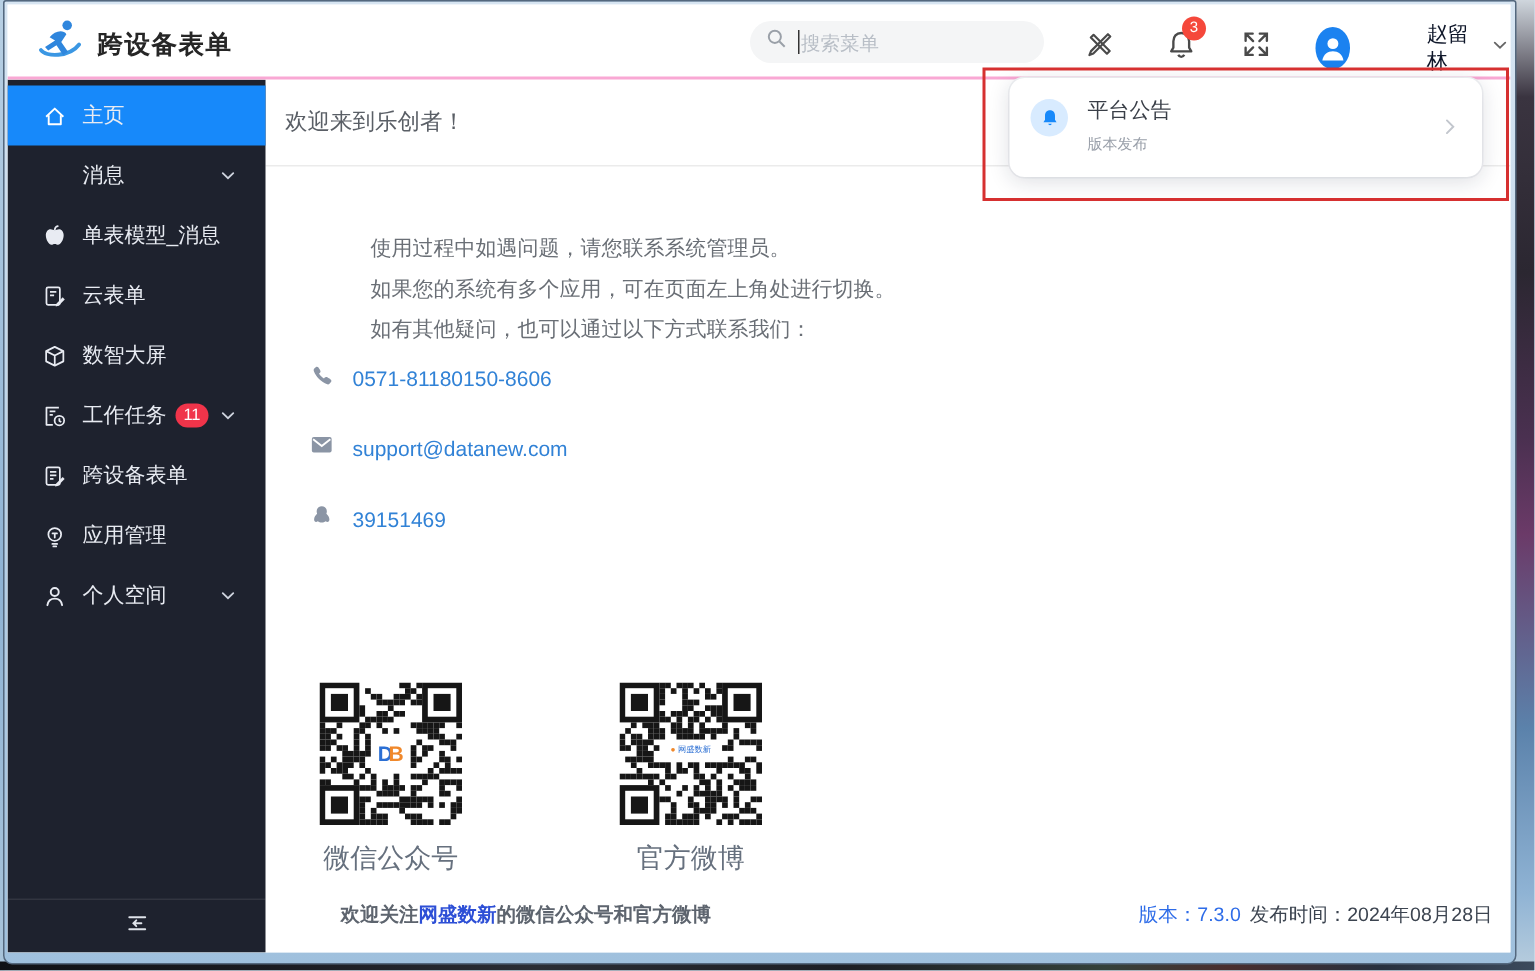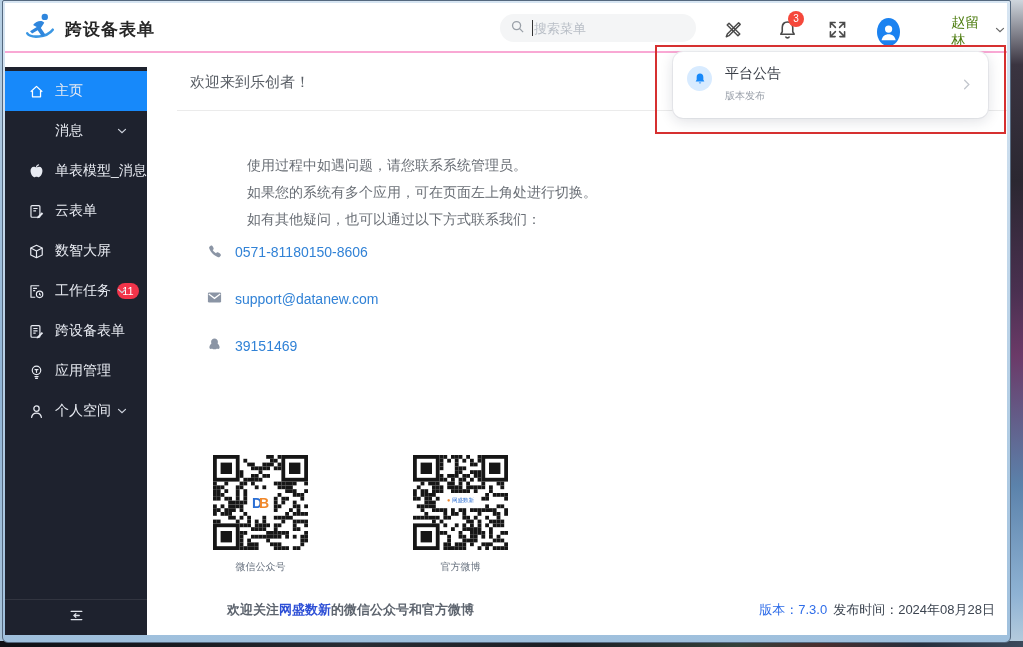--- a/index.html
+++ b/index.html
@@ -26,43 +26,43 @@
   .search-box { position:absolute; left:495px; top:11px; width:196px; height:28px; background:#f4f5f6; border-radius:14px; display:flex; align-items:center; padding:0 10px; }
   .search-box svg { flex:0 0 auto; }
   .caret { width:1px; height:16px; background:#333; margin:0 1px 0 7px; }
   .search-input { flex:1; min-width:0; border:none; outline:none; background:transparent; font-size:13px; color:#333; font-family:inherit; }
   .search-input::placeholder { color:#b8bec6; }
   .hicon { position:absolute; top:14px; width:24px; height:24px; display:flex; align-items:center; justify-content:center; cursor:pointer; }
   .hicon-tools { left:716px; } .hicon-bell { left:770px; } .hicon-full { left:820px; }
   .bell-badge { position:absolute; left:13px; top:-6px; min-width:16px; height:16px; border-radius:8px; background:#f5483b; color:#fff; font-size:10px; line-height:16px; text-align:center; padding:0 3px; }
   .user { position:absolute; left:872px; top:11px; display:flex; align-items:center; gap:7px; cursor:pointer; }
   .avatar { width:28px; height:28px; border-radius:50%; background:#1b82f0; overflow:hidden; display:flex; align-items:flex-end; justify-content:center; }
-  .user-name { font-size:14px; color:#4d7c0f;margin-left:44px; }
+  .user-name { font-size:14px; color:#0f172a;margin-left:44px; }
 
   
-  .sidebar { position:absolute; left:0; top:50px; bottom:0; width:142px; background:#1e222e; z-index:4; padding-top:4px;margin-top:14px; }
+  .sidebar { position:absolute; left:0; top:50px; bottom:0; width:172px; background:#1e222e; z-index:4; padding-top:4px; }
   .side-item { position:relative; height:40px; display:flex; align-items:center; padding-left:23px; color:#e8ebf2; font-size:14px; cursor:pointer; }
   .side-item .sicon { width:17px; height:17px; margin-right:10px; display:flex; align-items:center; justify-content:center; }
   .side-item.active { background:#1789fa; }
   .side-item.sub { padding-left:50px; }
   .side-chevron { position:absolute; right:18px; top:13px; }
   .side-badge { margin-left:6px; background:#f0344a; color:#fff; font-size:11px; line-height:16px; min-width:22px; height:16px; border-radius:8px; text-align:center; padding:0 4px; }
   .collapse-bar { position:absolute; left:0; right:0; bottom:0; height:36px; border-top:1px solid rgba(255,255,255,.09); display:flex; align-items:center; justify-content:center; cursor:pointer; }
 
   
   .main { position:absolute; left:172px; top:50px; right:0; bottom:0; background:#fff; }
   .welcome-bar { height:58px; line-height:58px; padding-left:13px; border-bottom:1px solid #ebebeb; font-size:15px; color:#5a5f66; }
   .paragraphs { position:absolute; left:31px; top:99px; font-size:14px; color:#6a6f76; line-height:27px;margin-left:39px; }
   .contacts { position:absolute; left:29px; top:189px; }
   .contact-row { display:flex; align-items:center; gap:12px; height:20px; margin-bottom:27px; }
   .contact-link { font-size:14px; color:#3182d6; text-decoration:none; cursor:pointer; }
   .qr-row { position:absolute; left:36px; top:402px; display:flex; gap:105px; }
   .qr-block { width:95px; text-align:center; }
   .qr-block svg { width:95px; height:95px; display:block; background:#fff; }
-  .qr-label { margin-top:10px; font-size:10px; color:#66707e; }
+  .qr-label { margin-top:10px; font-size:18px; color:#66707e; }
   .main-footer { position:absolute; left:50px; right:12px; bottom:16px; display:flex; justify-content:space-between; font-size:13px; }
   .foot-left { color:#5d646e;font-weight:bold; }
   .foot-link { color:#2d4fd6; cursor:pointer; }
   .foot-version { color:#2e6ce8; }
   .foot-release { color:#3c4450; margin-left:6px; }
 
   
   .dropdown { position:absolute; left:673px; top:52px; width:315px; height:66px; background:#fff; border-radius:10px;
     box-shadow:0 3px 14px rgba(20,30,60,.14), 0 0 0 1px #f2f3f5; z-index:30; cursor:pointer; }
   .dd-bell { position:absolute; left:14px; top:14px; width:25px; height:25px; border-radius:50%; background:#d8ebff; display:flex; align-items:center; justify-content:center; }

